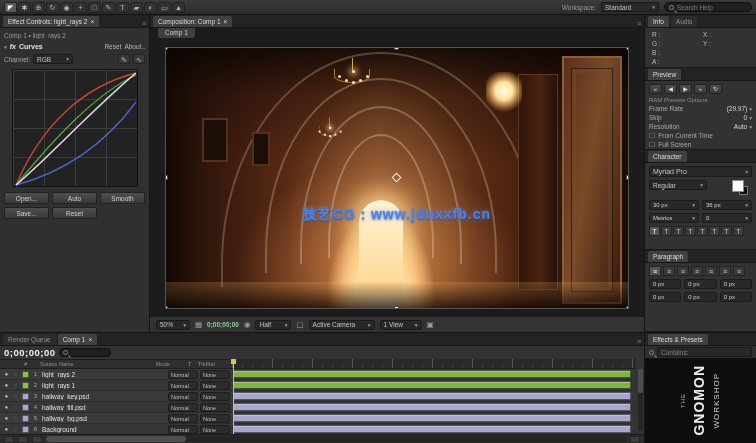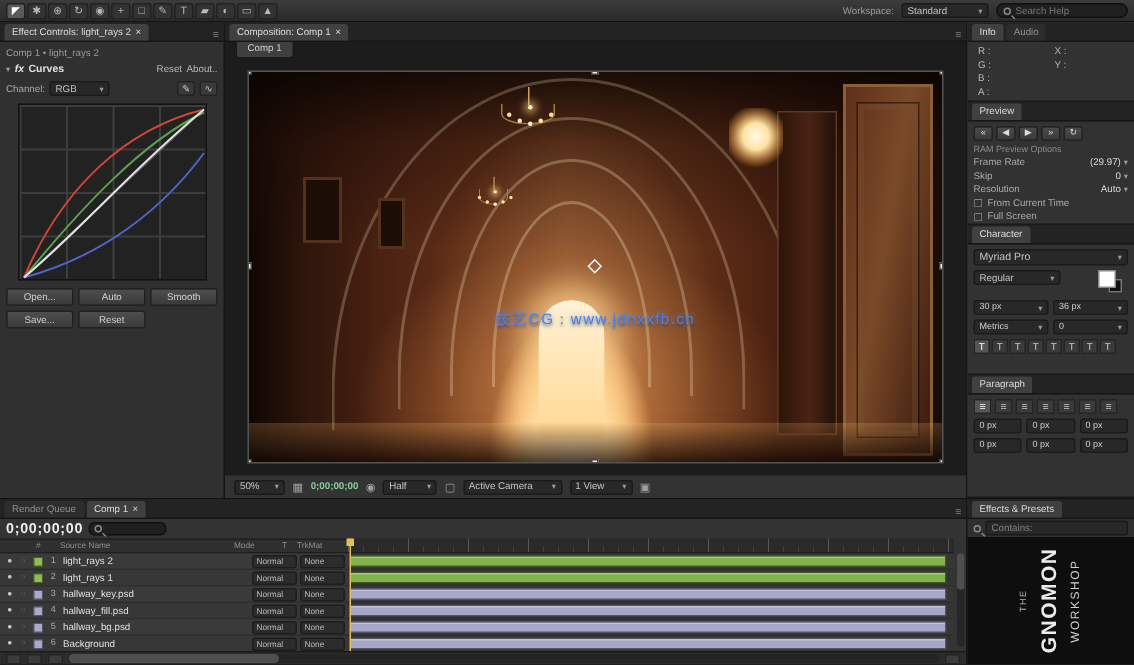--- a/index.html
+++ b/index.html
@@ -69,21 +69,21 @@
   .f1{left:36px;top:70px;width:26px;height:44px}
   .f2{left:86px;top:84px;width:18px;height:34px}
   #sconce{position:absolute;left:320px;top:24px;width:36px;height:42px;background:radial-gradient(circle at 50% 45%,#fffbe8 0%,#ffe2a0 30%,rgba(255,180,90,.45) 55%,rgba(0,0,0,0) 72%)}
   .chand{position:absolute}
   .chand .chain{position:absolute;left:50%;top:0;width:1px;height:12px;background:#caa35a}
   .chand .arms{position:absolute;top:11px;left:0;width:100%;height:14px;border:1.5px solid #a87838;border-top:none;border-radius:0 0 50% 50%}
   .chand .dots{position:absolute;top:12px;left:50%;width:3px;height:3px;border-radius:50%;background:#fff0c0;
     box-shadow:-14px 5px 0 #ffdf98,-7px 9px 0 #ffe8b0,0 11px 0 #fff0c0,7px 9px 0 #ffe8b0,14px 5px 0 #ffdf98,0 0 6px 2px rgba(255,210,130,.9)}
   #chand1{left:168px;top:10px;width:36px;height:40px}
   #chand2{left:150px;top:66px;width:26px;height:30px;transform:scale(.75)}
-  #watermark{position:absolute;left:0;right:0;top:158px;text-align:center;color:#4b82e8;font-size:10px;font-weight:normal;letter-spacing:1px;text-shadow:0 0 5px rgba(95,145,255,.85),0 1px 2px rgba(0,0,0,.5)}
+  #watermark{position:absolute;left:0;right:0;top:158px;text-align:center;color:#4b82e8;font-size:14px;font-weight:bold;letter-spacing:1px;text-shadow:0 0 5px rgba(95,145,255,.85),0 1px 2px rgba(0,0,0,.5)}
   .hnd{position:absolute;width:5px;height:5px;background:#f0f0f0;border:1px solid #444}
   .anch{position:absolute;left:calc(50% - 4px);top:calc(50% - 4px);width:7px;height:7px;border:1px solid #f0f0f0;transform:rotate(45deg)}
   #ctoolbar{position:absolute;left:0;right:0;bottom:0;height:16px;background:#333;border-top:1px solid #1b1b1b;display:flex;align-items:center;gap:5px;padding:0 6px;font-size:6.5px;color:#b5b5b5}
   .cico{color:#9f9f9f;font-size:7.5px}
   #ctimecode{color:#8ccf9a;font-weight:bold}
 
   
   #rcol{left:644px;top:15px;width:112px;height:317px;background:#303030;border-left:1px solid #151515}
   .rpanel{position:relative;border-bottom:1px solid #191919;background:#323232;overflow:hidden}
   .irow{height:9px;font-size:6.5px;color:#b9b9b9}

